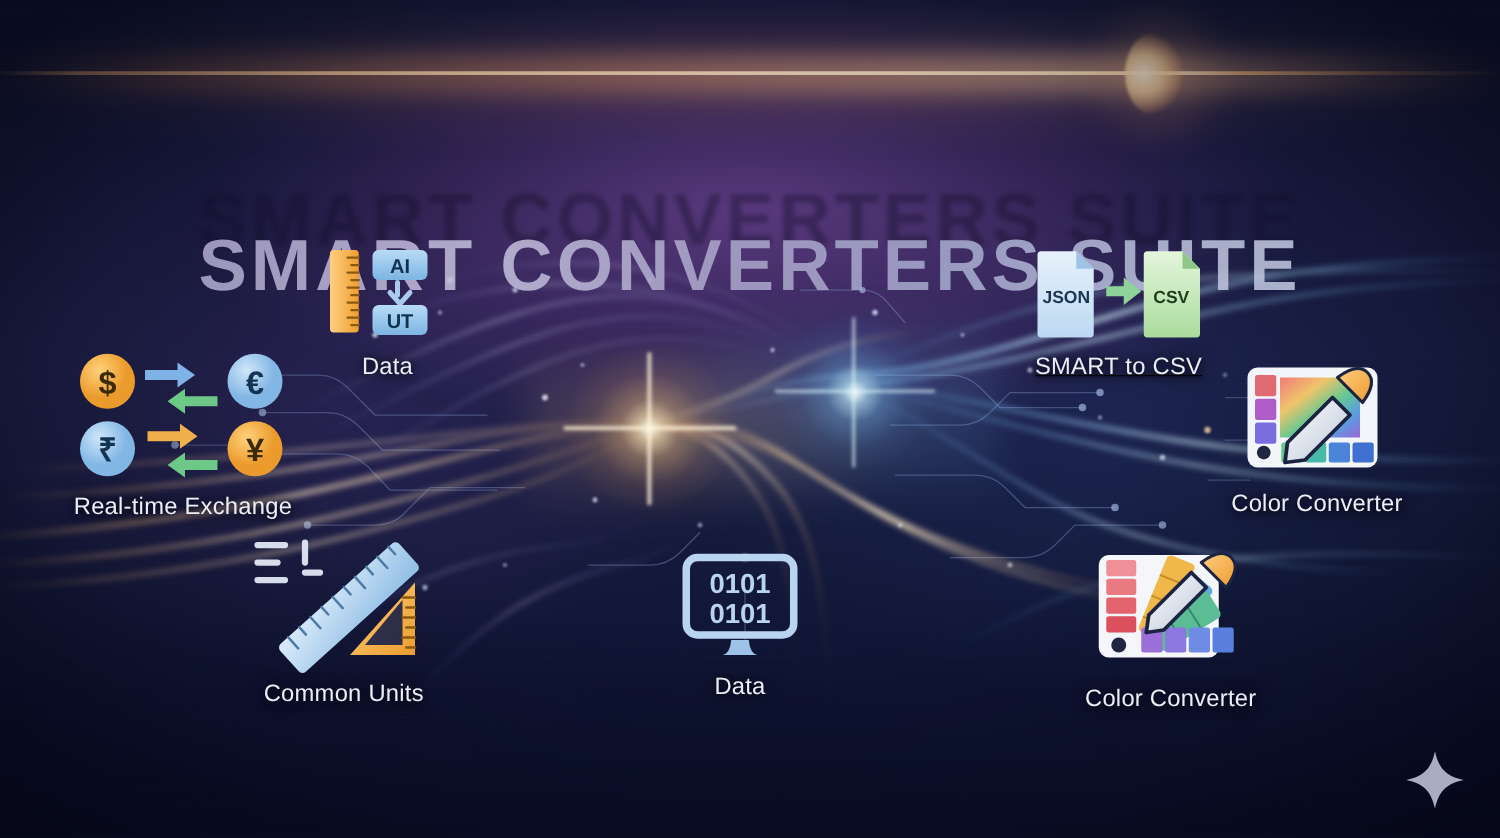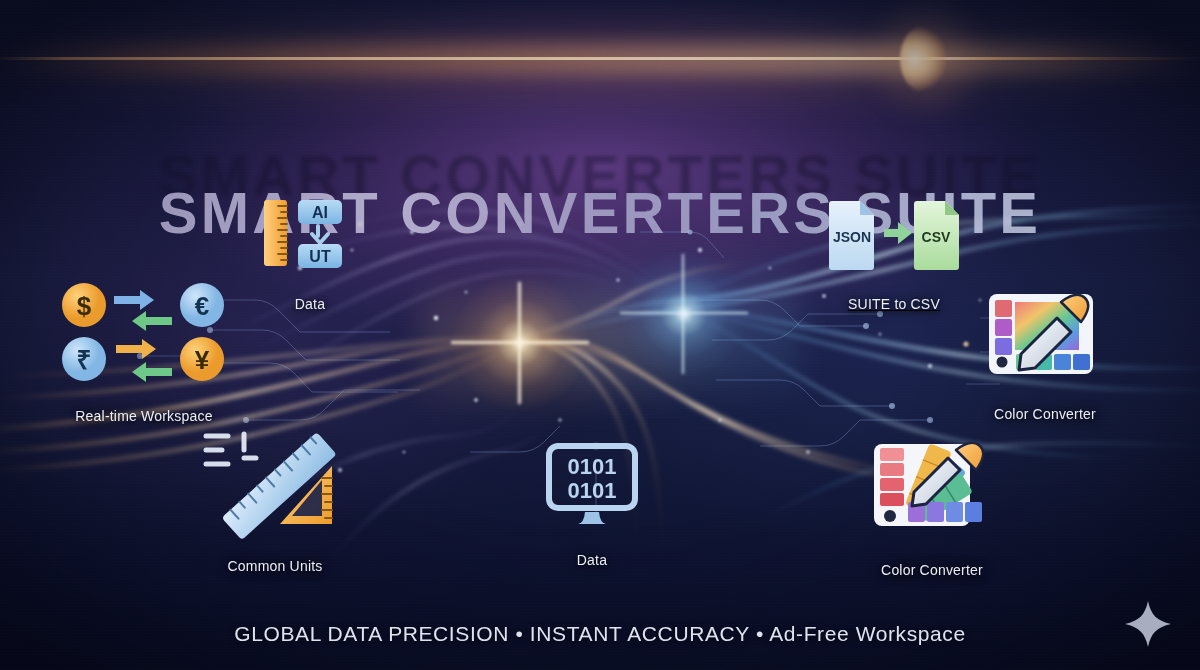--- a/index.html
+++ b/index.html
@@ -99,23 +99,23 @@
 
   
   .feature {
     position: absolute;
     display: flex;
     flex-direction: column;
     align-items: center;
   }
   .feature .icon-box { position: relative; display: block; }
   .feature .label {
-    margin-top: 26px;
+    margin-top: 13px;
     color: #eceef6;
-    font-size: 14px;
+    font-size: 19px;
     letter-spacing: .2px;
     white-space: nowrap;
     text-shadow: 0 1px 5px rgba(0,0,0,.72), 0 0 12px rgba(10,14,40,.9);
   }
 
   
   #f-exchange { left: 59px;  top: 282px; }
   #f-dataunit { left: 262px; top: 198px; }
   #f-units    { left: 200px; top: 428px; }
   #f-binary   { left: 545px; top: 442px; text-align: center; }
@@ -344,21 +344,21 @@
         <circle cx="143" cy="77" r="22" fill="url(#coinOr)"></circle>
         <text x="143" y="87" text-anchor="middle" font-size="26" font-weight="bold" fill="#3a2a08" font-family="Liberation Sans, sans-serif">¥</text>
         <g>
           <path d="M55 14 h26 v-6 l14 10 -14 10 v-6 h-26 z" fill="#7fb3e8"></path>
           <path d="M113 35 h-26 v-6 l-14 10 14 10 v-6 h26 z" fill="#6dc888"></path>
           <path d="M57 63 h26 v-6 l14 10 -14 10 v-6 h-26 z" fill="#f0b04a"></path>
           <path d="M113 86 h-26 v-6 l-14 10 14 10 v-6 h26 z" fill="#6dc888"></path>
         </g>
       </svg>
     </div>
-    <div class="label">Real-time Workspace</div>
+    <div class="label">Real-time Exchange</div>
   </div>
 
   <div class="feature" id="f-dataunit">
     <div class="icon-box">
       <svg width="96" height="72" viewBox="0 0 96 72">
         <defs>
           <linearGradient id="rulerOrange" x1="0" y1="0" x2="1" y2="0">
             <stop offset="0%" stop-color="#ffcf82"></stop>
               <stop offset="100%" stop-color="#ef9e2e"></stop>
           </linearGradient>
@@ -469,21 +469,21 @@
         </defs>
         <path d="M4 3 h28 l14 14 v52 a3 3 0 0 1 -3 3 h-39 a3 3 0 0 1 -3 -3 v-63 a3 3 0 0 1 3 -3 z" fill="url(#fileBlue)"></path>
         <path d="M32 3 l14 14 h-14 z" fill="#9fc3e4"></path>
         <text x="24" y="44" text-anchor="middle" font-size="14" font-weight="bold" fill="#1b3450" font-family="Liberation Sans, sans-serif">JSON</text>
         <path d="M56 31 h14 v-7 l14 11 -14 11 v-7 h-14 z" fill="#8fd39a"></path>
         <path d="M89 3 h28 l14 14 v52 a3 3 0 0 1 -3 3 h-39 a3 3 0 0 1 -3 -3 v-63 a3 3 0 0 1 3 -3 z" fill="url(#fileGreen)"></path>
         <path d="M117 3 l14 14 h-14 z" fill="#8fc884"></path>
         <text x="108" y="44" text-anchor="middle" font-size="14" font-weight="bold" fill="#1e3a1c" font-family="Liberation Sans, sans-serif">CSV</text>
       </svg>
     </div>
-    <div class="label">SUITE to CSV</div>
+    <div class="label">SMART to CSV</div>
   </div>
 
   <div class="feature" id="f-color-r">
     <div class="icon-box">
       <svg width="120" height="92" viewBox="0 0 120 92">
         <defs>
           <linearGradient id="wheelGrad" x1="0" y1="0" x2="1" y2="1">
             <stop offset="0%" stop-color="#f07a7a"></stop>
               <stop offset="30%" stop-color="#f0c46a"></stop>
             <stop offset="55%" stop-color="#66c892"></stop>
@@ -580,16 +580,15 @@
     </div>
     <div class="label">Color Converter</div>
   </div>
 
   <div class="sparkle">
     <svg width="52" height="52" viewBox="0 0 52 52">
       <path d="M26 3 C29 17 35 23 49 26 C35 29 29 35 26 49 C23 35 17 29 3 26 C17 23 23 17 26 3 z" fill="#a8adc0"></path>
     </svg>
   </div>
 
-  <div class="tagline">GLOBAL DATA PRECISION • INSTANT ACCURACY • Ad-Free Workspace</div>
 
   <div class="grain"></div>
 </div>
 
 </body></html>

